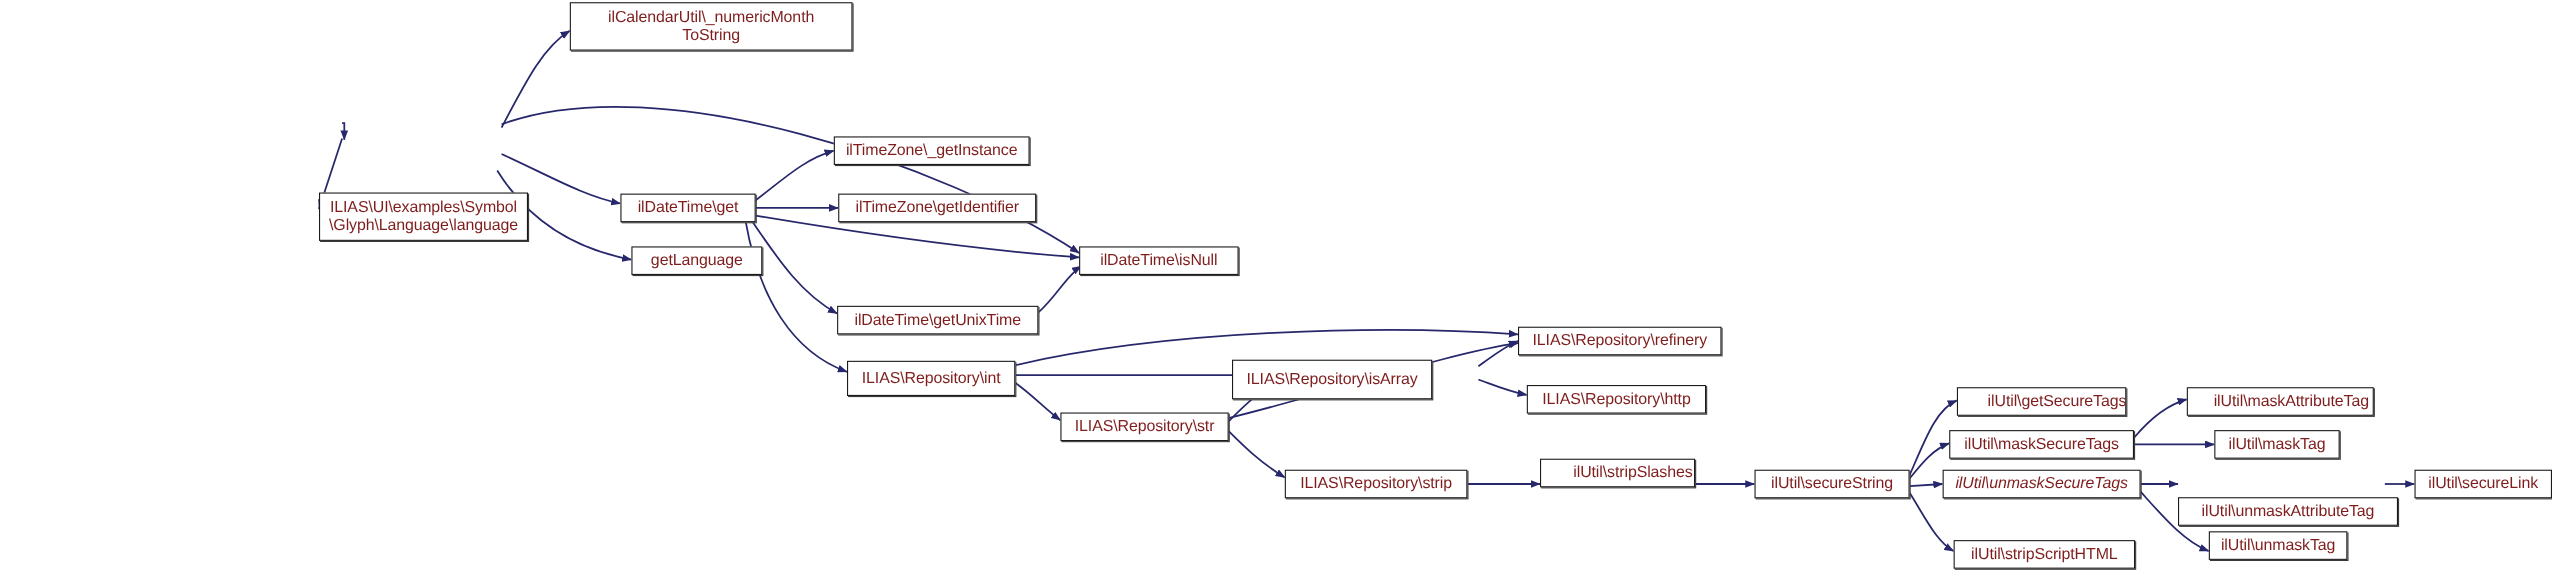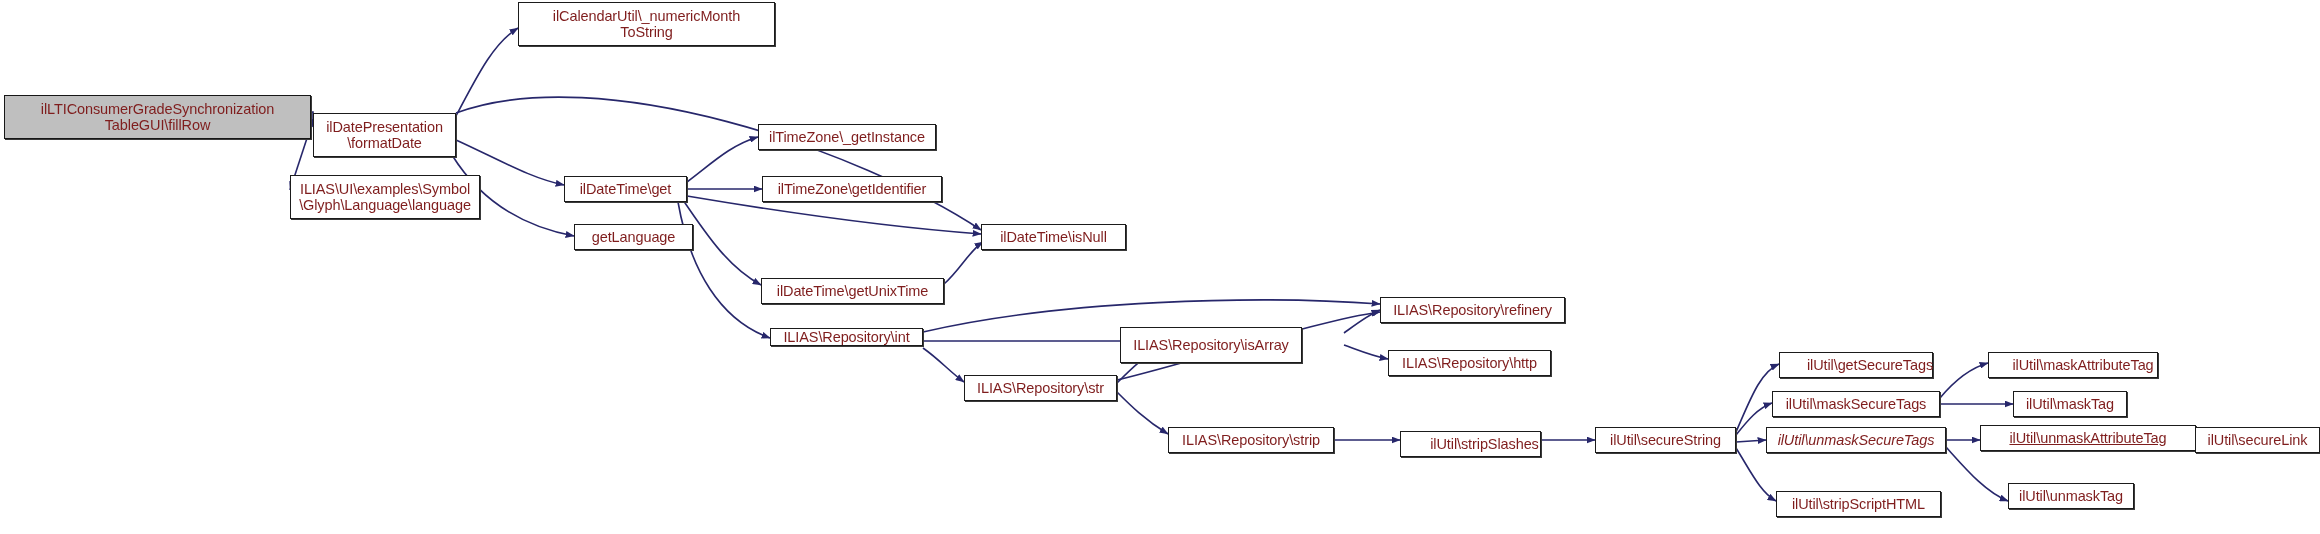--- a/index.html
+++ b/index.html
@@ -93,45 +93,41 @@
         <path d="M1736,442 L1766,440" fill="none" stroke="#27276b" stroke-width="1.6" marker-end="url(#arrowhead)"></path>
         <path d="M1736,448 C1750,470 1760,492 1776,501" fill="none" stroke="#27276b" stroke-width="1.6" marker-end="url(#arrowhead)"></path>
         <path d="M1940,398 C1955,380 1970,368 1988,363" fill="none" stroke="#27276b" stroke-width="1.6" marker-end="url(#arrowhead)"></path>
         <path d="M1940,404 L2013,404" fill="none" stroke="#27276b" stroke-width="1.6" marker-end="url(#arrowhead)"></path>
         <path d="M1946,440 L1980,440" fill="none" stroke="#27276b" stroke-width="1.6" marker-end="url(#arrowhead)"></path>
         <path d="M1946,447 C1965,468 1985,492 2008,501" fill="none" stroke="#27276b" stroke-width="1.6" marker-end="url(#arrowhead)"></path>
         <path d="M2168,440 L2195,440" fill="none" stroke="#27276b" stroke-width="1.6" marker-end="url(#arrowhead)"></path>
       </g>
   </svg>
   <div id="node-layer" style="width: 2320px; height: 534px;">
-      <div class="gnode root" style="left: 4px; top: 95px; width: 307px; height: 44px;"><span class="lbl">ilLTIConsumerGradeSynchronization
-TableGUI\fillRow</span></div>
       <div class="gnode" style="left: 518px; top: 2px; width: 257px; height: 44px;"><span class="lbl">ilCalendarUtil\_numericMonth
 ToString</span></div>
-      <div class="gnode" style="left: 313px; top: 113px; width: 143px; height: 44px;"><span class="lbl">ilDatePresentation
-\formatDate</span></div>
       <div class="gnode" style="left: 290px; top: 175px; width: 190px; height: 44px;"><span class="lbl">ILIAS\UI\examples\Symbol
 \Glyph\Language\language</span></div>
       <div class="gnode" style="left: 574px; top: 224px; width: 119px; height: 26px;"><span class="lbl">getLanguage</span></div>
       <div class="gnode" style="left: 564px; top: 176px; width: 123px; height: 26px;"><span class="lbl">ilDateTime\get</span></div>
       <div class="gnode" style="left: 758px; top: 124px; width: 178px; height: 26px;"><span class="lbl">ilTimeZone\_getInstance</span></div>
       <div class="gnode" style="left: 762px; top: 176px; width: 180px; height: 26px;"><span class="lbl">ilTimeZone\getIdentifier</span></div>
       <div class="gnode" style="left: 981px; top: 224px; width: 145px; height: 26px;"><span class="lbl">ilDateTime\isNull</span></div>
       <div class="gnode" style="left: 761px; top: 278px; width: 183px; height: 26px;"><span class="lbl">ilDateTime\getUnixTime</span></div>
-      <div class="gnode" style="left: 770px; top: 328px; width: 153px; height: 18px;"><span class="lbl">ILIAS\Repository\int</span></div>
+      <div class="gnode" style="left: 770px; top: 328px; width: 153px; height: 32px;"><span class="lbl">ILIAS\Repository\int</span></div>
       <div class="gnode" style="left: 964px; top: 375px; width: 153px; height: 26px; align-items: center;"><span class="lbl">ILIAS\Repository\str</span></div>
       <div class="gnode" style="left: 1120px; top: 327px; width: 182px; height: 36px;"><span class="lbl">ILIAS\Repository\isArray</span></div>
       <div class="gnode" style="left: 1380px; top: 297px; width: 185px; height: 26px;"><span class="lbl">ILIAS\Repository\refinery</span></div>
       <div class="gnode" style="left: 1388px; top: 350px; width: 163px; height: 26px;"><span class="lbl">ILIAS\Repository\http</span></div>
       <div class="gnode" style="left: 1168px; top: 427px; width: 166px; height: 26px;"><span class="lbl">ILIAS\Repository\strip</span></div>
-      <div class="gnode" style="left: 1400px; top: 431px; width: 141px; height: 26px; padding-left: 28px;"><span class="lbl">ilUtil\stripSlashes</span></div>
+      <div class="gnode" style="left: 1400px; top: 417px; width: 141px; height: 26px; padding-left: 28px;"><span class="lbl">ilUtil\stripSlashes</span></div>
       <div class="gnode" style="left: 1595px; top: 427px; width: 141px; height: 26px;"><span class="lbl">ilUtil\secureString</span></div>
       <div class="gnode" style="left: 1779px; top: 352px; width: 154px; height: 26px; padding-left: 28px;"><span class="lbl">ilUtil\getSecureTags</span></div>
       <div class="gnode" style="left: 1772px; top: 391px; width: 168px; height: 26px;"><span class="lbl">ilUtil\maskSecureTags</span></div>
       <div class="gnode" style="left: 1766px; top: 427px; width: 180px; height: 26px; font-style: italic;"><span class="lbl">ilUtil\unmaskSecureTags</span></div>
       <div class="gnode" style="left: 1776px; top: 491px; width: 165px; height: 26px;"><span class="lbl">ilUtil\stripScriptHTML</span></div>
       <div class="gnode" style="left: 1988px; top: 352px; width: 170px; height: 26px; padding-left: 20px;"><span class="lbl">ilUtil\maskAttributeTag</span></div>
       <div class="gnode" style="left: 2013px; top: 391px; width: 114px; height: 26px;"><span class="lbl">ilUtil\maskTag</span></div>
-      <div class="gnode" style="left: 1980px; top: 425px; width: 216px; height: 26px; text-decoration: underline;"><span class="lbl">ilUtil\unmaskAttributeTag</span></div>
+      <div class="gnode" style="left: 1980px; top: 452px; width: 200px; height: 26px;"><span class="lbl">ilUtil\unmaskAttributeTag</span></div>
       <div class="gnode" style="left: 2008px; top: 483px; width: 126px; height: 26px;"><span class="lbl">ilUtil\unmaskTag</span></div>
       <div class="gnode" style="left: 2195px; top: 427px; width: 125px; height: 26px;"><span class="lbl">ilUtil\secureLink</span></div>
     </div>
 </div>
 
 </body></html>

